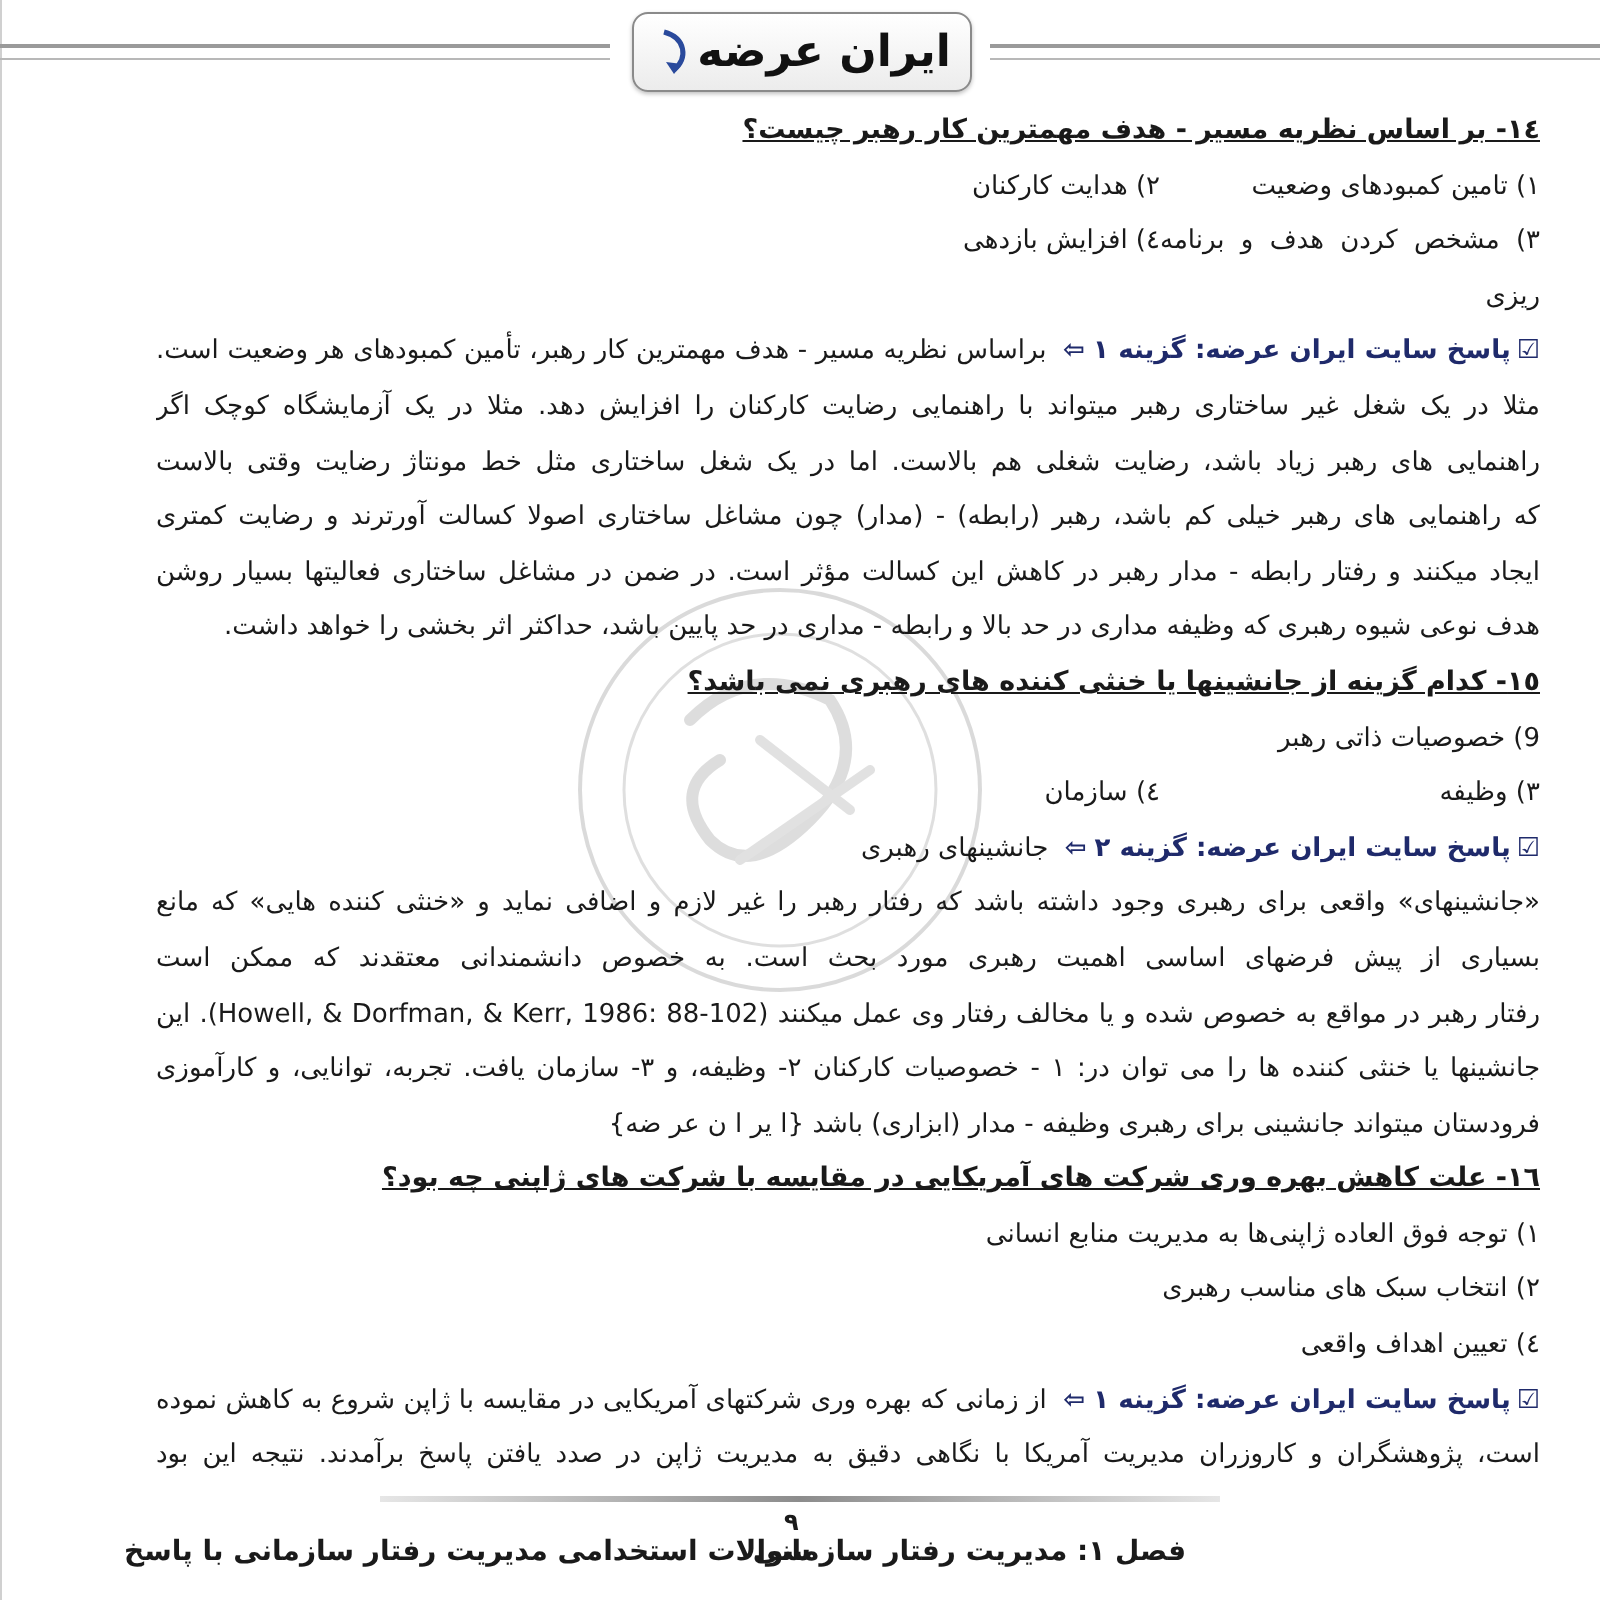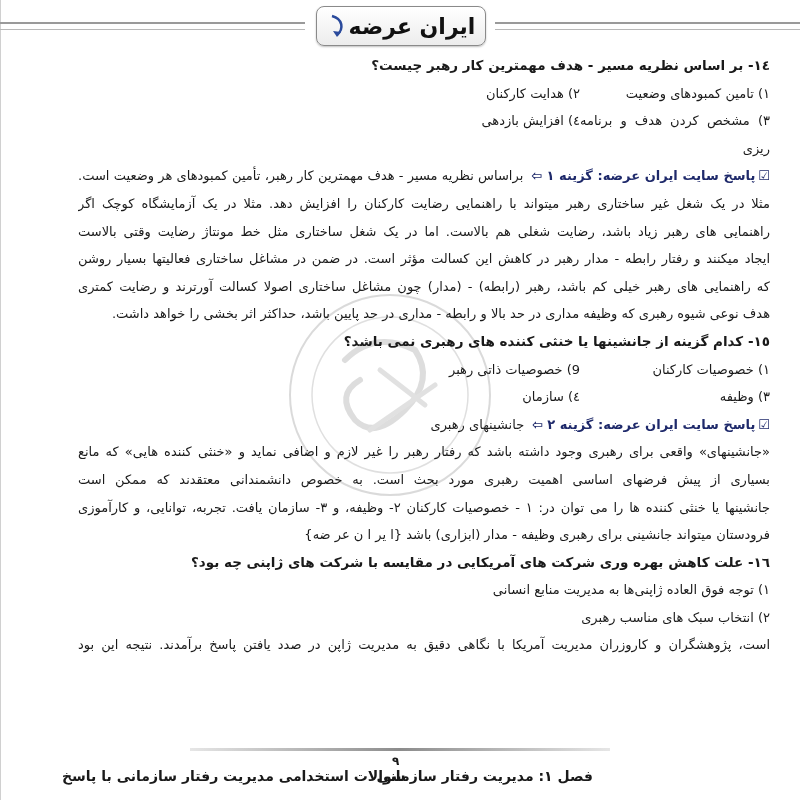--- a/index.html
+++ b/index.html
@@ -18,21 +18,21 @@
     box-shadow: 0 1px 2px rgba(0,0,0,0.25);
   }
   .logo-text { font-size: 22px; font-weight: bold; color: #111; letter-spacing: -1px; }
   .logo-arrow { margin: 0 2px; }
   .content {
     position: absolute; left: 30px; right: 30px; top: 52px;
     direction: rtl; text-align: justify; font-size: 13px; line-height: 27.6px;
   }
   .line { display: block; white-space: nowrap; overflow: hidden; text-align: justify; text-align-last: justify; margin-left: 48px; }
   .line.last { text-align-last: right; }
-  .q-title { font-weight: bold; font-size: 13.5px; display: block; }
+  .q-title { font-weight: bold; font-size: 13.5px; display: block; text-decoration: underline; }
   .opts { display: flex; direction: rtl; }
   .opt { display: inline-block; }
   .opt-a { width: 190px; }
   .answer-label { color: #1f2a6b; font-weight: bold; }
   .check { color: #1f2a6b; font-weight: normal; margin-left: 3px; }
   .arrow { color: #1f2a6b; margin: 0 4px; }
   .latin { direction: ltr; unicode-bidi: embed; }
   .watermark {
     position: absolute; left: 285px; top: 290px; width: 210px; height: 210px;
     pointer-events: none; opacity: 0.55;
@@ -77,42 +77,44 @@
       <span class="opt opt-a">١)  تامین کمبودهای وضعیت</span>
       <span class="opt">٢) هدایت کارکنان</span>
     </div>
     <div class="opts">
       <span class="opt opt-a">٣) مشخص کردن هدف و برنامه ریزی</span>
       <span class="opt">٤) افزایش بازدهی</span>
     </div>
     <span class="line"><span class="answer-label"><span class="check">☑</span><span>پاسخ سایت ایران عرضه: گزینه ١</span><span class="arrow">⇦</span></span> <span>براساس نظریه مسیر - هدف مهمترین کار رهبر، تأمین کمبودهای هر وضعیت است.</span></span>
     <span class="line">مثلا در یک شغل غیر ساختاری رهبر میتواند با راهنمایی رضایت کارکنان را افزایش دهد. مثلا در یک آزمایشگاه کوچک اگر</span>
     <span class="line">راهنمایی های رهبر زیاد باشد، رضایت شغلی هم بالاست. اما در یک شغل ساختاری مثل خط مونتاژ رضایت وقتی بالاست</span>
+    <span class="line">که راهنمایی های رهبر خیلی کم باشد، رهبر (رابطه) - (مدار) چون مشاغل ساختاری اصولا کسالت آورترند و رضایت کمتری</span>
     <span class="line">ایجاد میکنند و رفتار رابطه - مدار رهبر در کاهش این کسالت مؤثر است. در ضمن در مشاغل ساختاری فعالیتها بسیار روشن</span>
-    <span class="line">که راهنمایی های رهبر خیلی کم باشد، رهبر (رابطه) - (مدار) چون مشاغل ساختاری اصولا کسالت آورترند و رضایت کمتری</span>
     <span class="line last">هدف نوعی شیوه رهبری که وظیفه مداری در حد بالا و رابطه - مداری در حد پایین باشد، حداکثر اثر بخشی را خواهد داشت.</span>
 
     <span class="q-title">١٥- کدام گزینه از جانشینها یا خنثی کننده های رهبری نمی باشد؟</span>
     <div class="opts">
-      <span class="opt opt-a">١) خصوصیات کارکنان</span>
       <span class="opt">9) خصوصیات ذاتی رهبر</span>
     </div>
     <div class="opts">
       <span class="opt opt-a">٣)  وظیفه</span>
       <span class="opt">٤) سازمان</span>
     </div>
     <span class="line last"><span class="answer-label"><span class="check">☑</span><span>پاسخ سایت ایران عرضه: گزینه ٢</span><span class="arrow">⇦</span></span> <span>جانشینهای رهبری</span></span>
     <span class="line">«جانشینهای» واقعی برای رهبری وجود داشته باشد که رفتار رهبر را غیر لازم و اضافی نماید و «خنثی کننده هایی» که مانع</span>
     <span class="line">بسیاری از پیش فرضهای اساسی اهمیت رهبری مورد بحث است. به خصوص دانشمندانی معتقدند که ممکن است</span>
+    <span class="line"><span>رفتار رهبر در مواقع به خصوص شده و یا مخالف رفتار وی عمل میکنند</span> <span class="latin">(Howell, &amp; Dorfman, &amp; Kerr, 1986: 88-102)</span><span>. این</span></span>
     <span class="line">جانشینها یا خنثی کننده ها را می توان در: ١ - خصوصیات کارکنان ٢- وظیفه، و ٣- سازمان یافت. تجربه، توانایی، و کارآموزی</span>
     <span class="line last">فرودستان میتواند جانشینی برای رهبری وظیفه - مدار (ابزاری) باشد {ا یر ا ن عر ضه}</span>
 
     <span class="q-title">١٦- علت کاهش بهره وری شرکت های آمریکایی در مقایسه با شرکت های ژاپنی چه بود؟</span>
     <span class="line last">١) توجه فوق العاده ژاپنی‌ها به مدیریت منابع انسانی</span>
     <span class="line last">٢) انتخاب سبک های مناسب رهبری</span>
+    <span class="line last">٤) تعیین اهداف واقعی</span>
+    <span class="line"><span class="answer-label"><span class="check">☑</span><span>پاسخ سایت ایران عرضه: گزینه ١</span><span class="arrow">⇦</span></span> <span>از زمانی که بهره وری شرکتهای آمریکایی در مقایسه با ژاپن شروع به کاهش نموده</span></span>
     <span class="line">است، پژوهشگران و کاروزران مدیریت آمریکا با نگاهی دقیق به مدیریت ژاپن در صدد یافتن پاسخ برآمدند. نتیجه این بود</span>
 
   </div>
 
   <div class="footer-rule"></div>
   <div class="page-number">٩</div>
   <div class="footer-right">فصل ١: مدیریت رفتار سازمانی</div>
   <div class="footer-left">سوالات استخدامی مدیریت رفتار سازمانی با پاسخ</div>
 </div>
 

